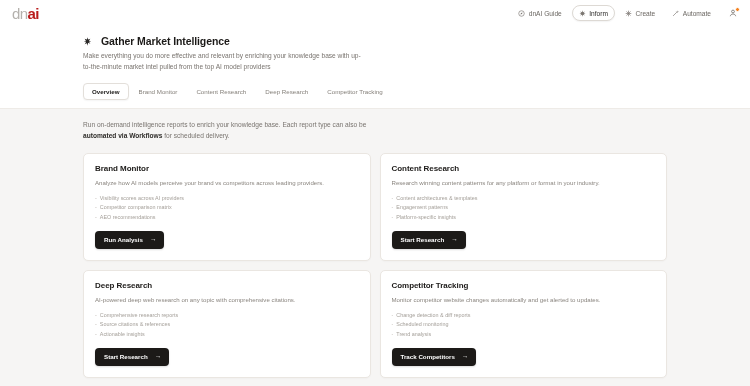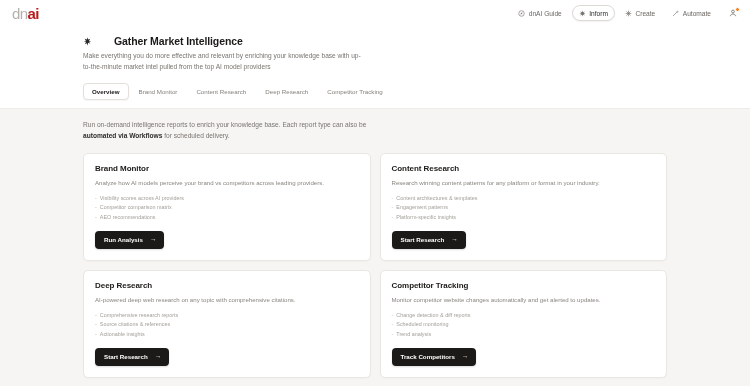--- a/index.html
+++ b/index.html
@@ -60,21 +60,21 @@
   }
 
   
   .hero {
     background: #ffffff;
     padding: 9px 0 0 0;
   }
   .inner { width: 584px; margin: 0 auto; }
 
   .hero-title {
-    display: flex; align-items: center; gap: 22px;
+    display: flex; align-items: center; gap: 9px;
     font-size: 10.5px; font-weight: 700; color: #1c1a18;
     letter-spacing: -0.1px;
   }
   .spark { width: 9px; height: 9px; display: block; color: #2c2a28; flex: 0 0 9px; }
   .spark svg { width: 9px; height: 9px; display: block; }
 
   .hero-sub {
     margin-top: 4px;
     font-size: 6.6px; line-height: 1.62; color: #79746f;
     max-width: 280px;

